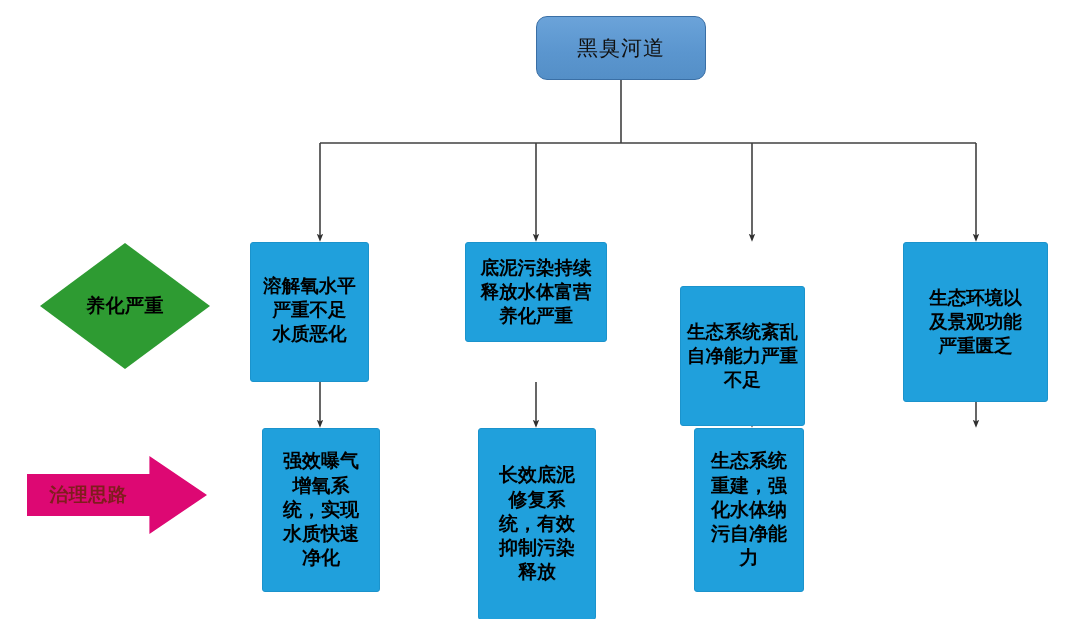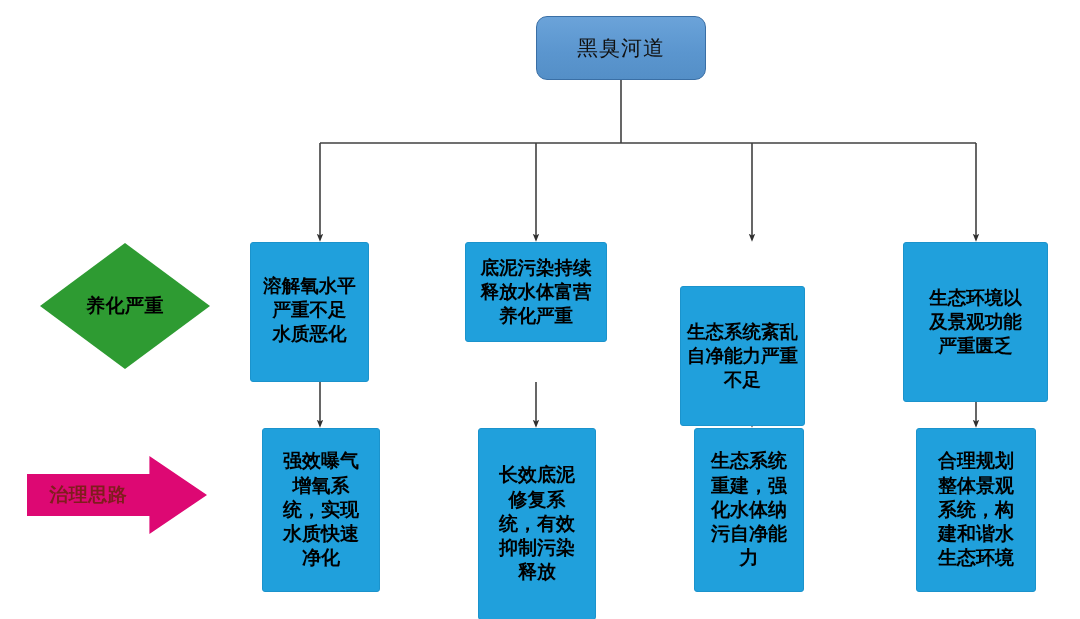--- a/index.html
+++ b/index.html
@@ -219,21 +219,14 @@
 抑制污染
 释放</span>
   </div>
   <div class="box solution s3">
     <span class="node-text">生态系统
 重建，强
 化水体纳
 污自净能
 力</span>
   </div>
-  <div class="box solution s4">
-    <span class="node-text">合理规划
-整体景观
-系统，构
-建和谐水
-生态环境</span>
-  </div>
 
 </div>
 
 </body></html>

